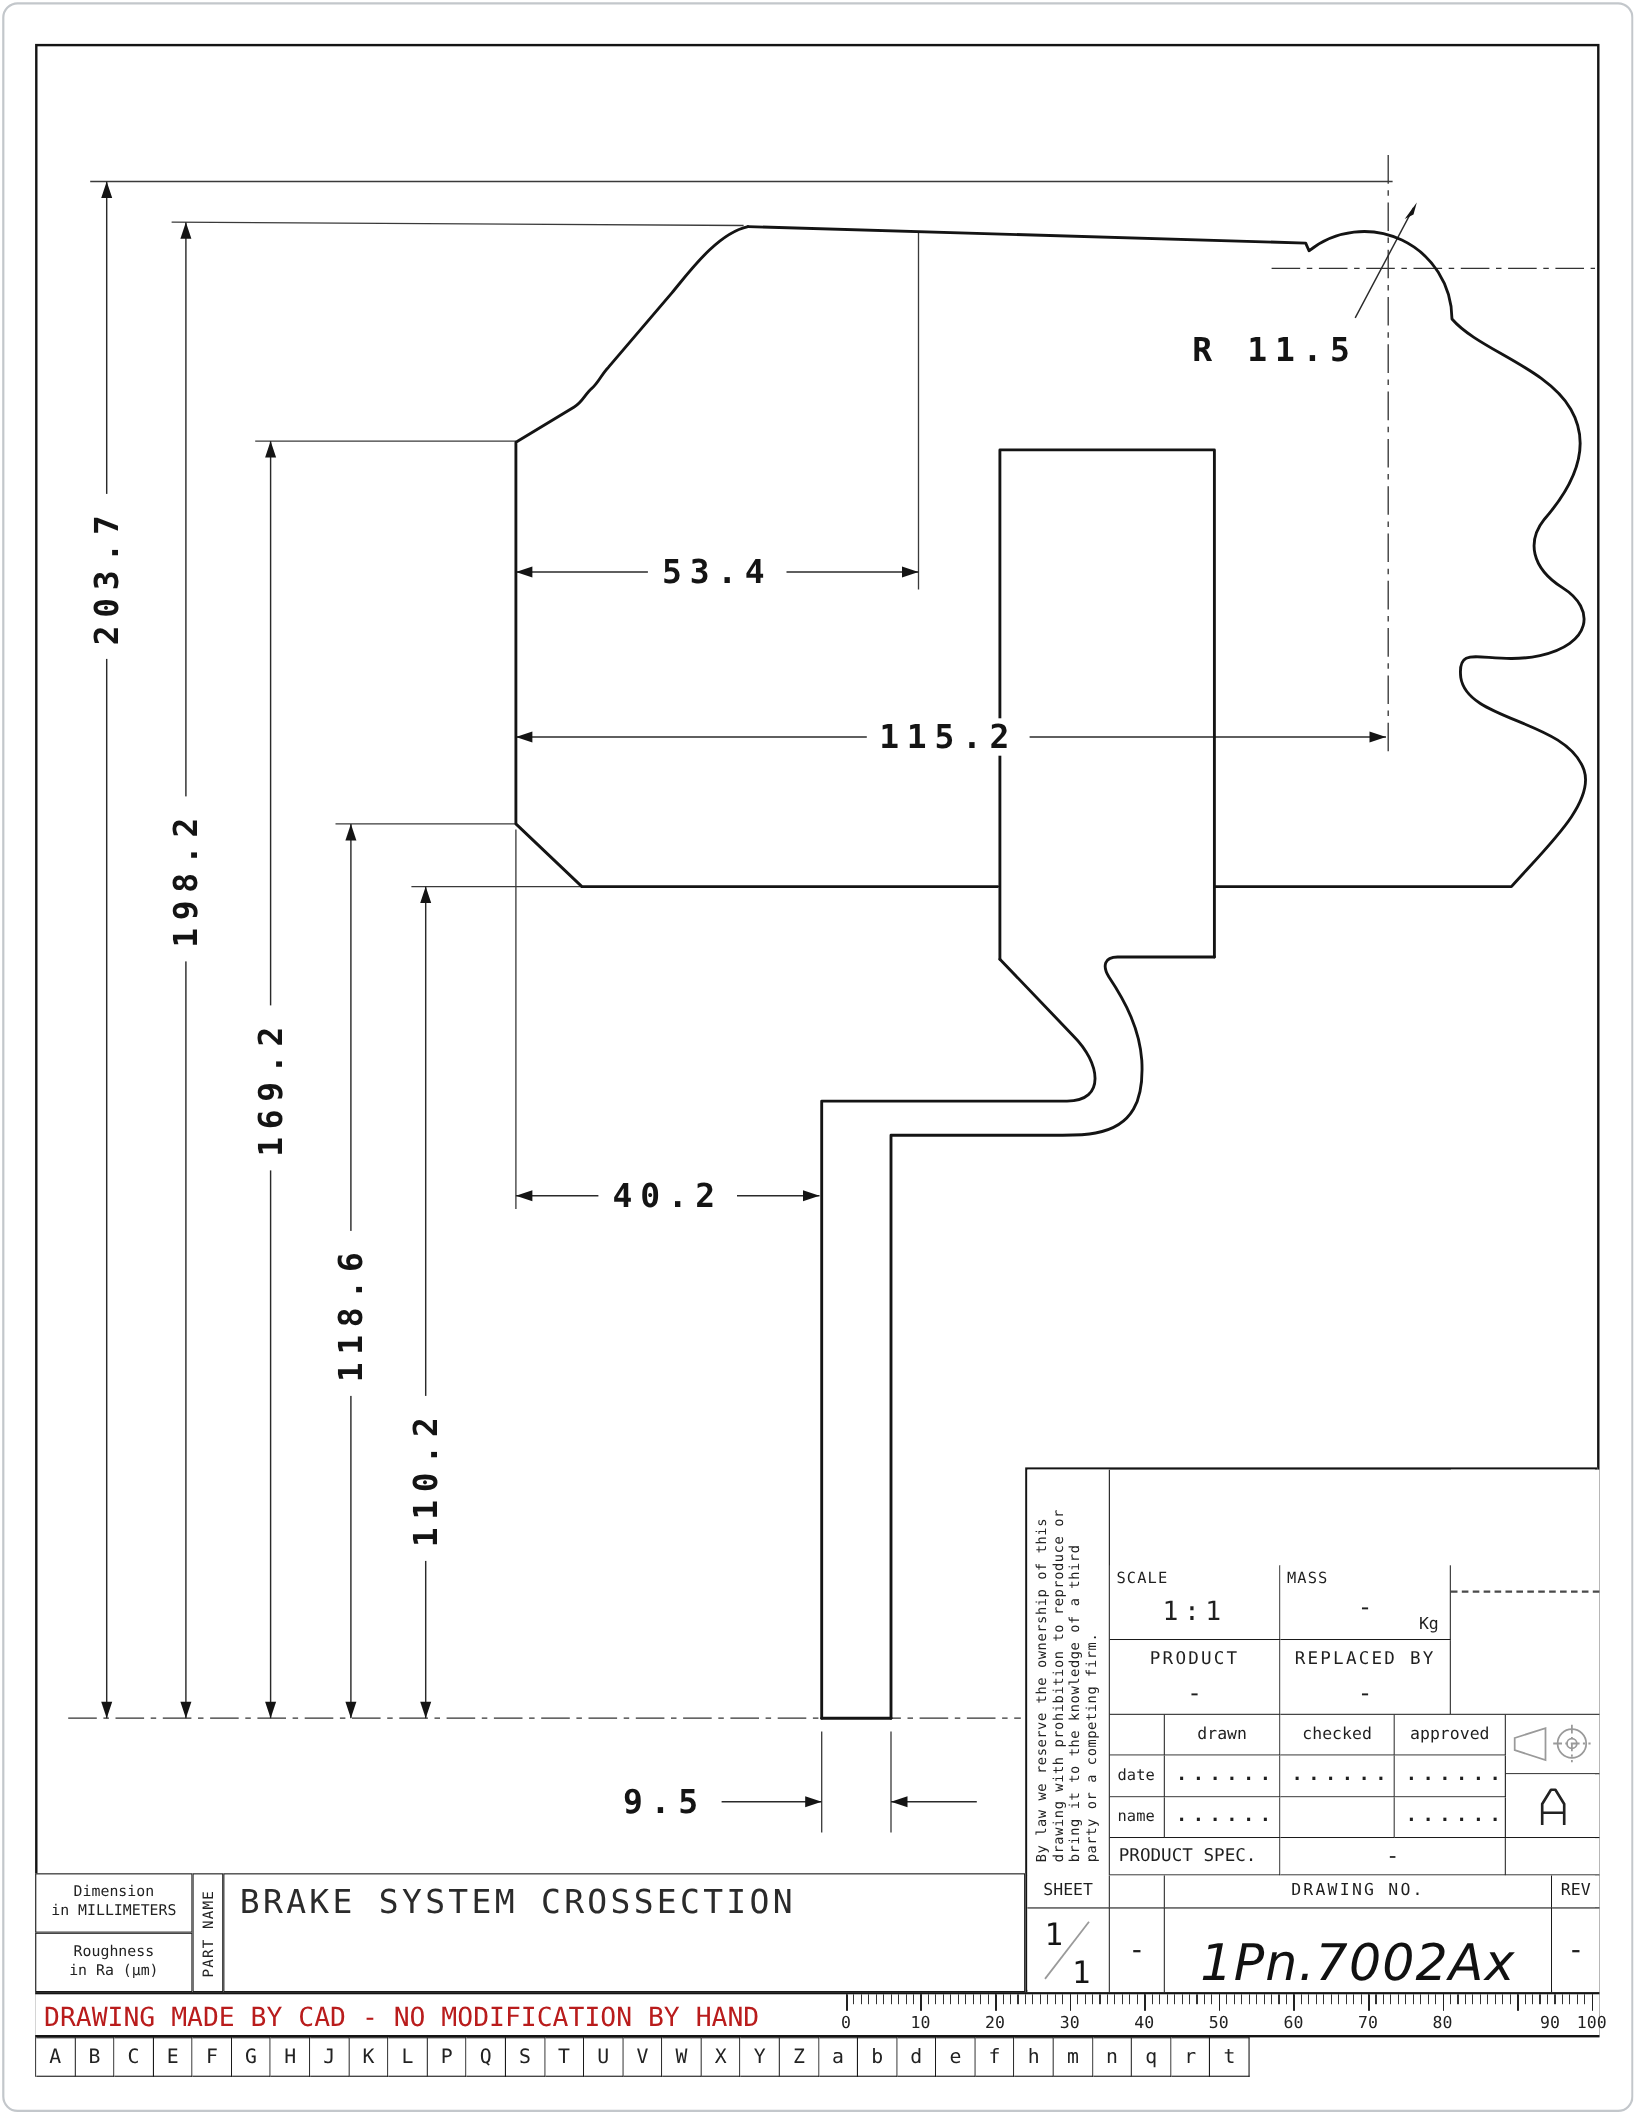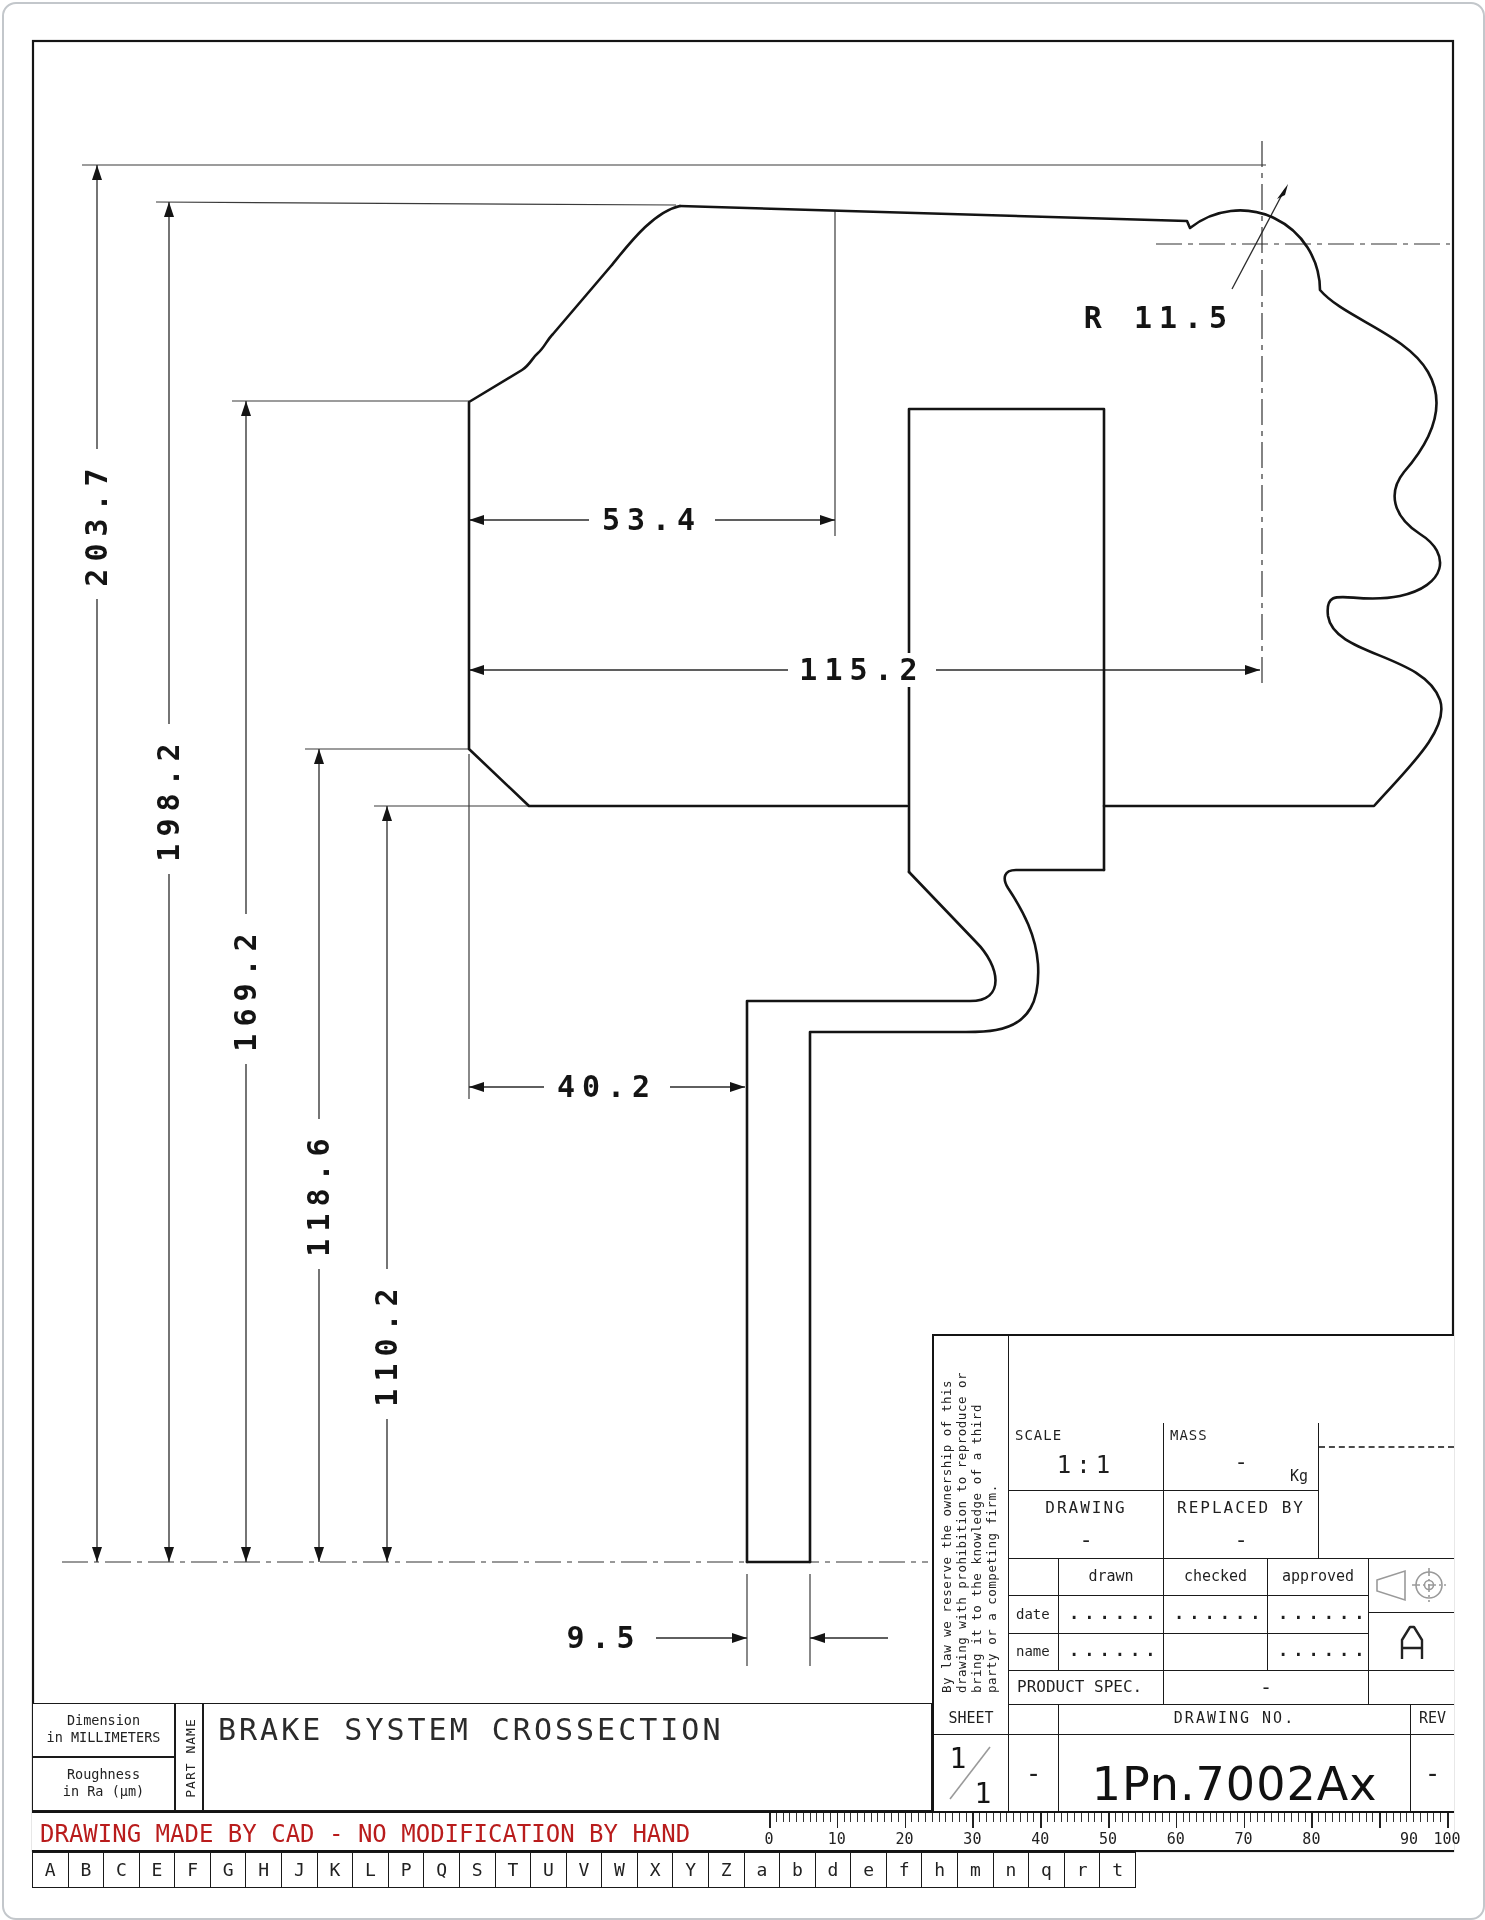--- a/index.html
+++ b/index.html
@@ -155,21 +155,21 @@
   <div class="cell bR bB" style="left:75px;top:87px;width:155px;height:68px;">
     <span class="lbl">SCALE</span>
     <span class="val" style="top:28px;font-size:24px;letter-spacing:5px;">1:1</span>
   </div>
   <div class="cell bR bB" style="left:230px;top:87px;width:155px;height:68px;">
     <span class="lbl">MASS</span>
     <span class="val" style="top:26px;">-</span>
     <span style="position:absolute;right:10px;bottom:5px;font-size:15px;">Kg</span>
   </div>
   <div class="cell bR bB" style="left:75px;top:155px;width:155px;height:68px;">
-    <span class="val" style="top:7px;font-size:16px;letter-spacing:2px;">DRAWING</span>
+    <span class="val" style="top:7px;font-size:16px;letter-spacing:2px;">PRODUCT</span>
     <span class="val" style="top:36px;">-</span>
   </div>
   <div class="cell bR bB" style="left:230px;top:155px;width:155px;height:68px;">
     <span class="val" style="top:7px;font-size:16px;letter-spacing:2px;">REPLACED BY</span>
     <span class="val" style="top:36px;">-</span>
   </div>
 
   <div class="cell bB" style="left:385px;top:0;width:135px;height:223px;">
     <div class="dash-mid"></div>
   </div>
@@ -215,21 +215,21 @@
   <div class="cell" style="left:477px;top:369px;width:43px;height:29px;font-size:15px;line-height:27px;text-align:center;">REV</div>
 
   <div class="cell bR bT" style="left:0;top:398px;width:75px;height:77px;">
     <svg width="73" height="75" viewBox="0 0 73 75">
       <line x1="16" y1="64" x2="56" y2="12" stroke="#9a9a9a" stroke-width="1.6"></line>
       <text x="24" y="33" text-anchor="middle" style="font-family:'DejaVu Sans Mono',monospace;font-size:28px;">1</text>
       <text x="49" y="68" text-anchor="middle" style="font-family:'DejaVu Sans Mono',monospace;font-size:28px;">1</text>
     </svg>
   </div>
   <div class="cell bR bT ctr" style="left:75px;top:398px;width:50px;height:77px;font-size:26px;">-</div>
-  <div class="cell bR bT ctr" style="left:125px;top:398px;width:352px;height:99px;">
+  <div class="cell bR bT ctr" style="left:125px;top:398px;width:352px;height:99px;font-style:italic;">
     <span class="bigno">1Pn.7002Ax</span>
   </div>
   <div class="cell bT ctr" style="left:477px;top:398px;width:43px;height:77px;font-size:26px;">-</div>
 </div>
 
 <div class="fcell" style="left:28px;top:1699px;width:143px;height:54px;">
   <span class="l1">Dimension</span>
   <span class="l2">in MILLIMETERS</span>
 </div>
 <div class="fcell" style="left:28px;top:1753px;width:143px;height:54px;">

